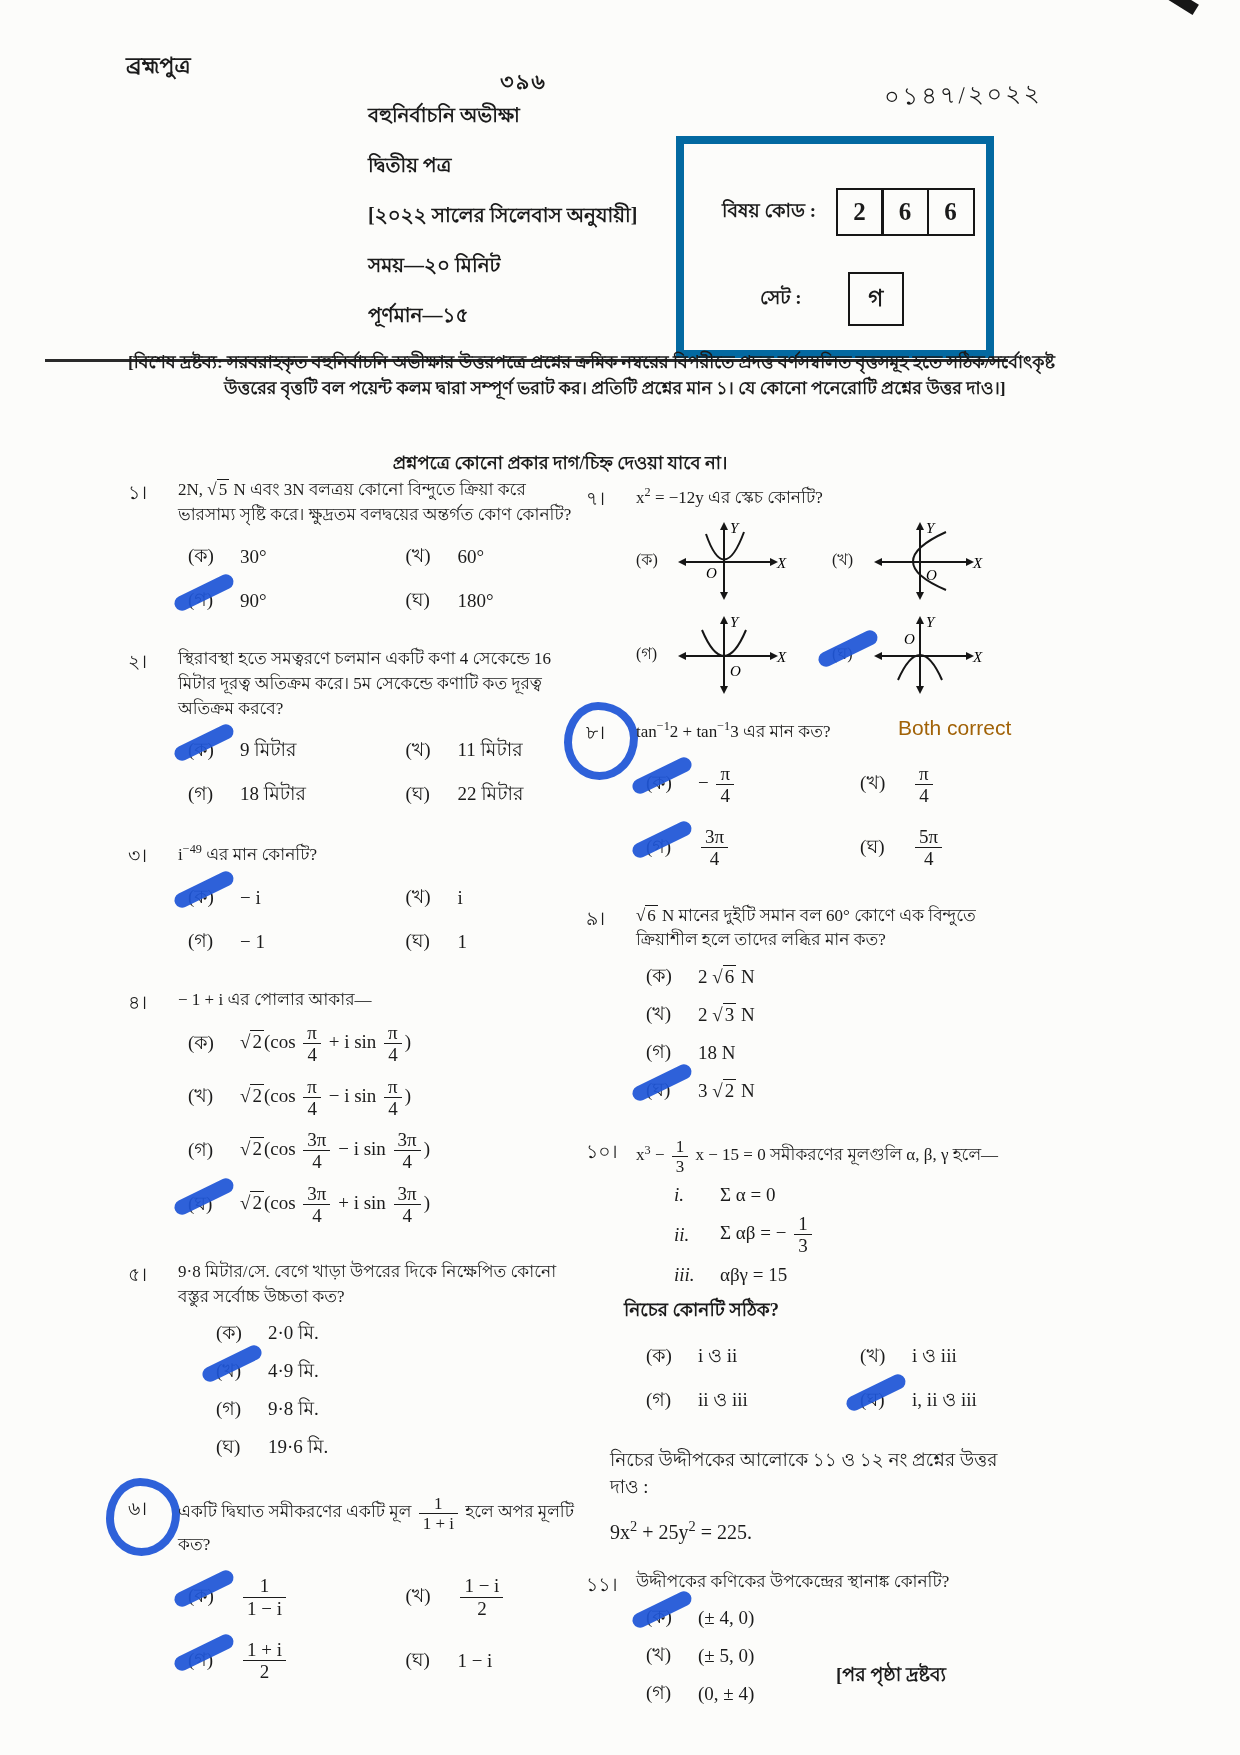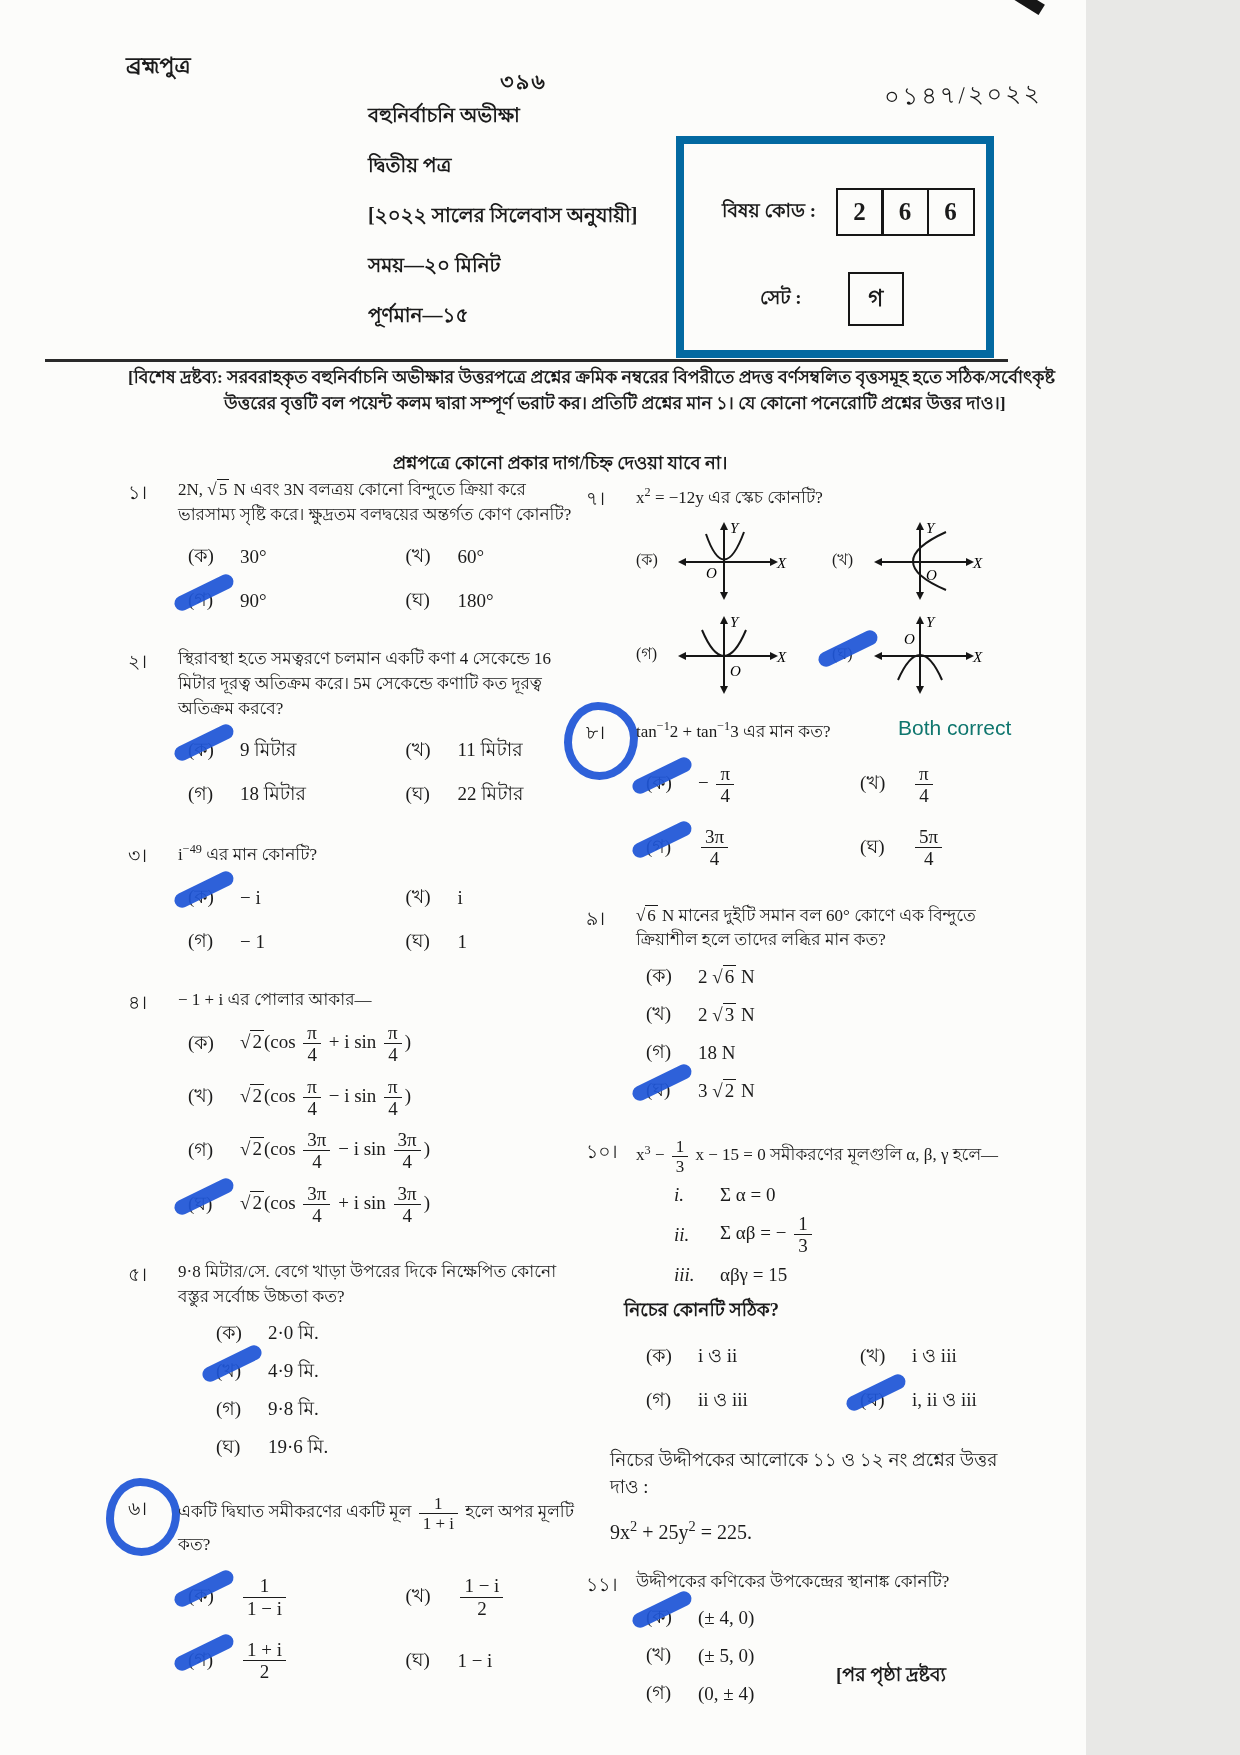--- a/index.html
+++ b/index.html
@@ -1,16 +1,16 @@
 <!DOCTYPE html>
 <html><head>
 <meta charset="utf-8">
 <style>
   html,body{margin:0;padding:0;background:#e8e8e6;}
-  .page{position:relative;width:1086px;height:1755px;background:#fcfcfa;overflow:hidden;
+  .page{position:relative;width:1240px;height:1755px;background:#fcfcfa;overflow:hidden;
         font-family:"Liberation Serif",serif;color:#1b1b1b;}
   .abs{position:absolute;}
 
   
   .board{left:126px;top:48px;font-size:22px;font-weight:700;}
   .pageno{left:500px;top:66px;font-size:21px;font-weight:700;letter-spacing:2px;}
   .handcode{left:884px;top:76px;font-size:24px;letter-spacing:3px;transform:rotate(-1.5deg);}
   .corner-dash{right:42px;top:-4px;width:30px;height:12px;background:#161616;transform:rotate(32deg);}
   .titleblock{left:368px;top:100px;}
   .titleblock div{font-size:20px;font-weight:700;margin-bottom:17px;}
@@ -18,21 +18,21 @@
   .codebox{left:676px;top:136px;width:302px;height:206px;border:8px solid #0369a1;}
   .cb-row{position:absolute;display:flex;align-items:center;}
   .cb-label{font-size:19px;font-weight:700;}
   .code-cells{display:flex;margin-left:22px;}
   .code-cell{width:44px;height:44px;border:2.5px solid #161616;display:flex;align-items:center;justify-content:center;
              font-size:25px;font-weight:700;margin-left:-2.5px;}
   .set-cell{width:52px;height:50px;border:2.5px solid #161616;display:flex;align-items:center;justify-content:center;
             font-size:23px;font-weight:700;margin-left:46px;}
 
   .rule{left:45px;top:359px;width:963px;height:3px;background:#2a2a2a;}
-  .notice{left:128px;top:365px;width:878px;font-size:17.5px;font-weight:700;line-height:1.48;
+  .notice{left:128px;top:350px;width:878px;font-size:17.5px;font-weight:700;line-height:1.48;
           padding-left:96px;text-indent:-96px;}
   .nomarks{left:210px;top:449px;width:700px;text-align:center;font-size:18px;font-weight:700;}
 
   
   .col{position:absolute;}
   .col-left{left:128px;top:478px;width:448px;}
   .col-right{left:586px;top:484px;width:442px;}
 
   .q{display:flex;margin-bottom:24px;}
   .qnum{flex:0 0 50px;font-size:19px;position:relative;}
@@ -64,21 +64,21 @@
   .stim-intro{font-size:18.5px;line-height:1.5;}
   .stim-eq{font-size:20px;margin-top:16px;}
 
   .footer{left:836px;top:1660px;font-size:19px;font-weight:700;}
 
   
   .swoosh{position:absolute;left:-16px;top:0px;width:64px;height:15px;background:#1e55d6;
           border-radius:9px;transform:rotate(-26deg);opacity:.93;}
   .pen-circle{position:absolute;left:-22px;top:-16px;width:58px;height:62px;border:8px solid #1e55d6;
               border-radius:46% 54% 52% 48% / 52% 46% 54% 48%;opacity:.93;}
-  .both-correct{left:898px;top:716px;font-family:"Liberation Sans",sans-serif;font-size:21px;color:#0f766e;}
+  .both-correct{left:898px;top:716px;font-family:"Liberation Sans",sans-serif;font-size:21px;color:#a16207;}
 
   
   .sketchgrid{display:grid;grid-template-columns:1fr 1fr;row-gap:14px;margin-top:10px;}
   .sketchcell{display:flex;align-items:center;}
   .sketchcell .olabel{flex:0 0 42px;}
   .sketch text{font-size:15px;font-style:italic;font-family:"Liberation Serif",serif;}
 </style>
 </head>
 <body>
 

